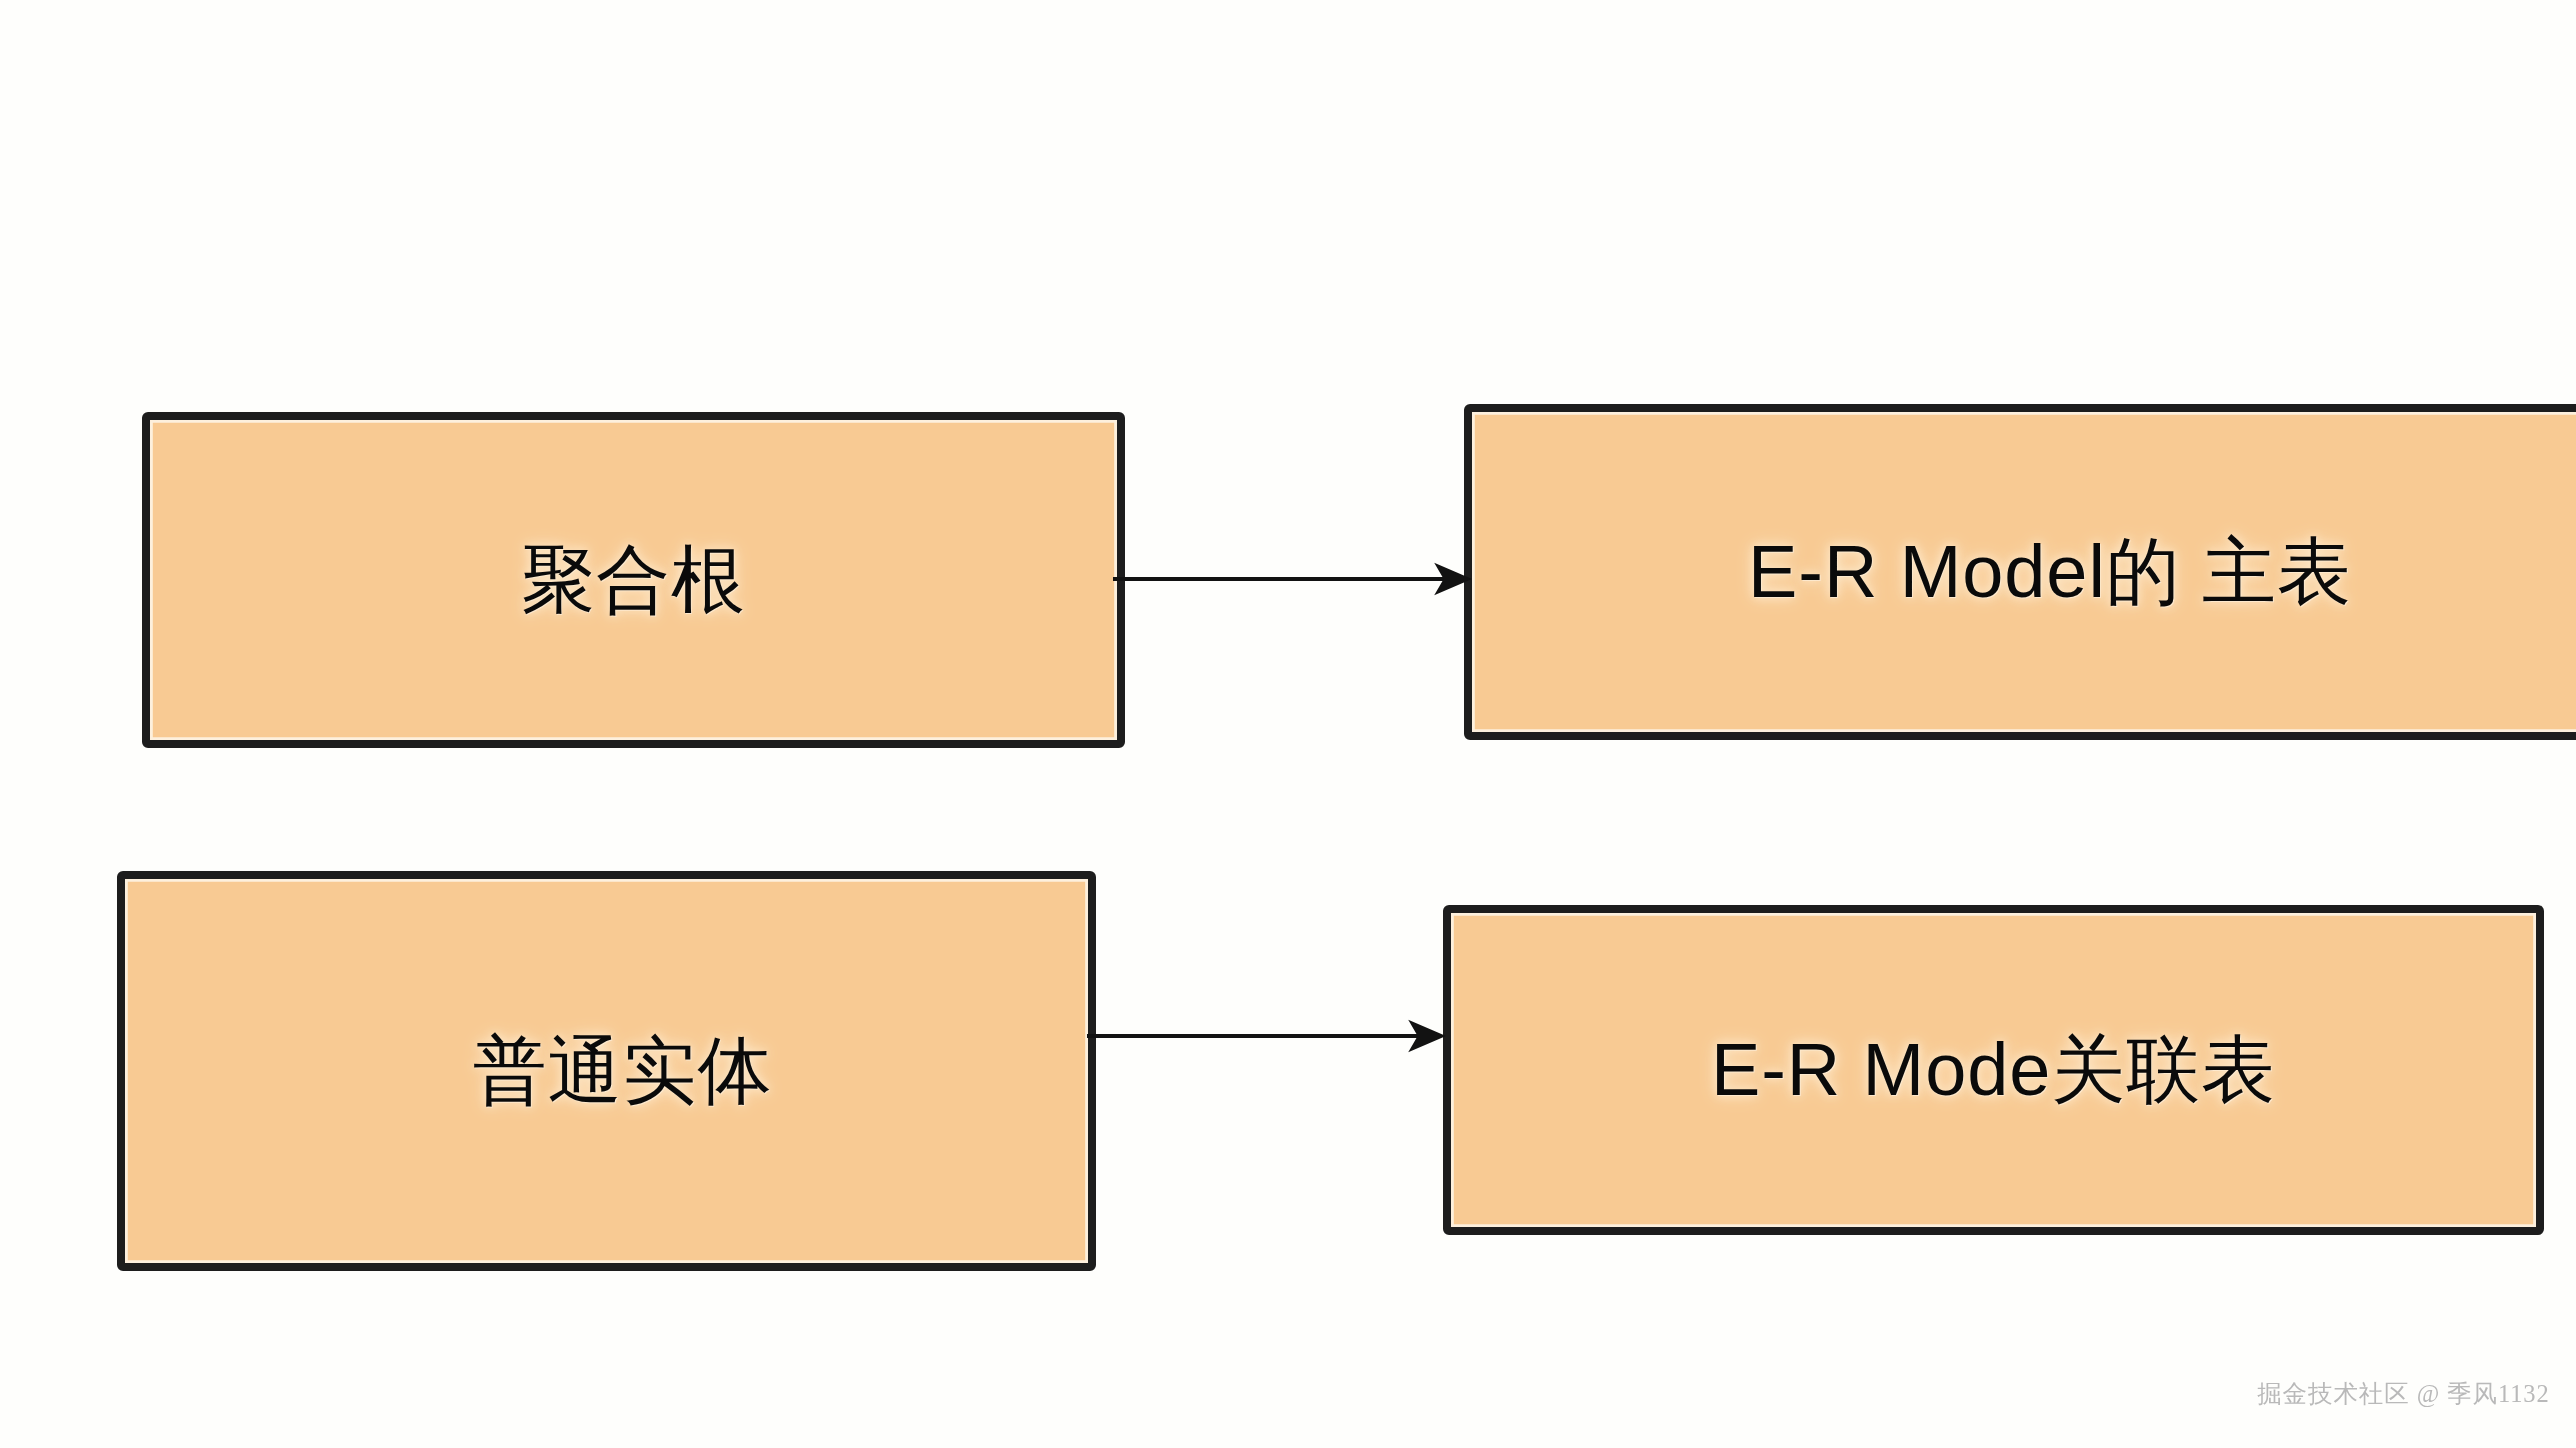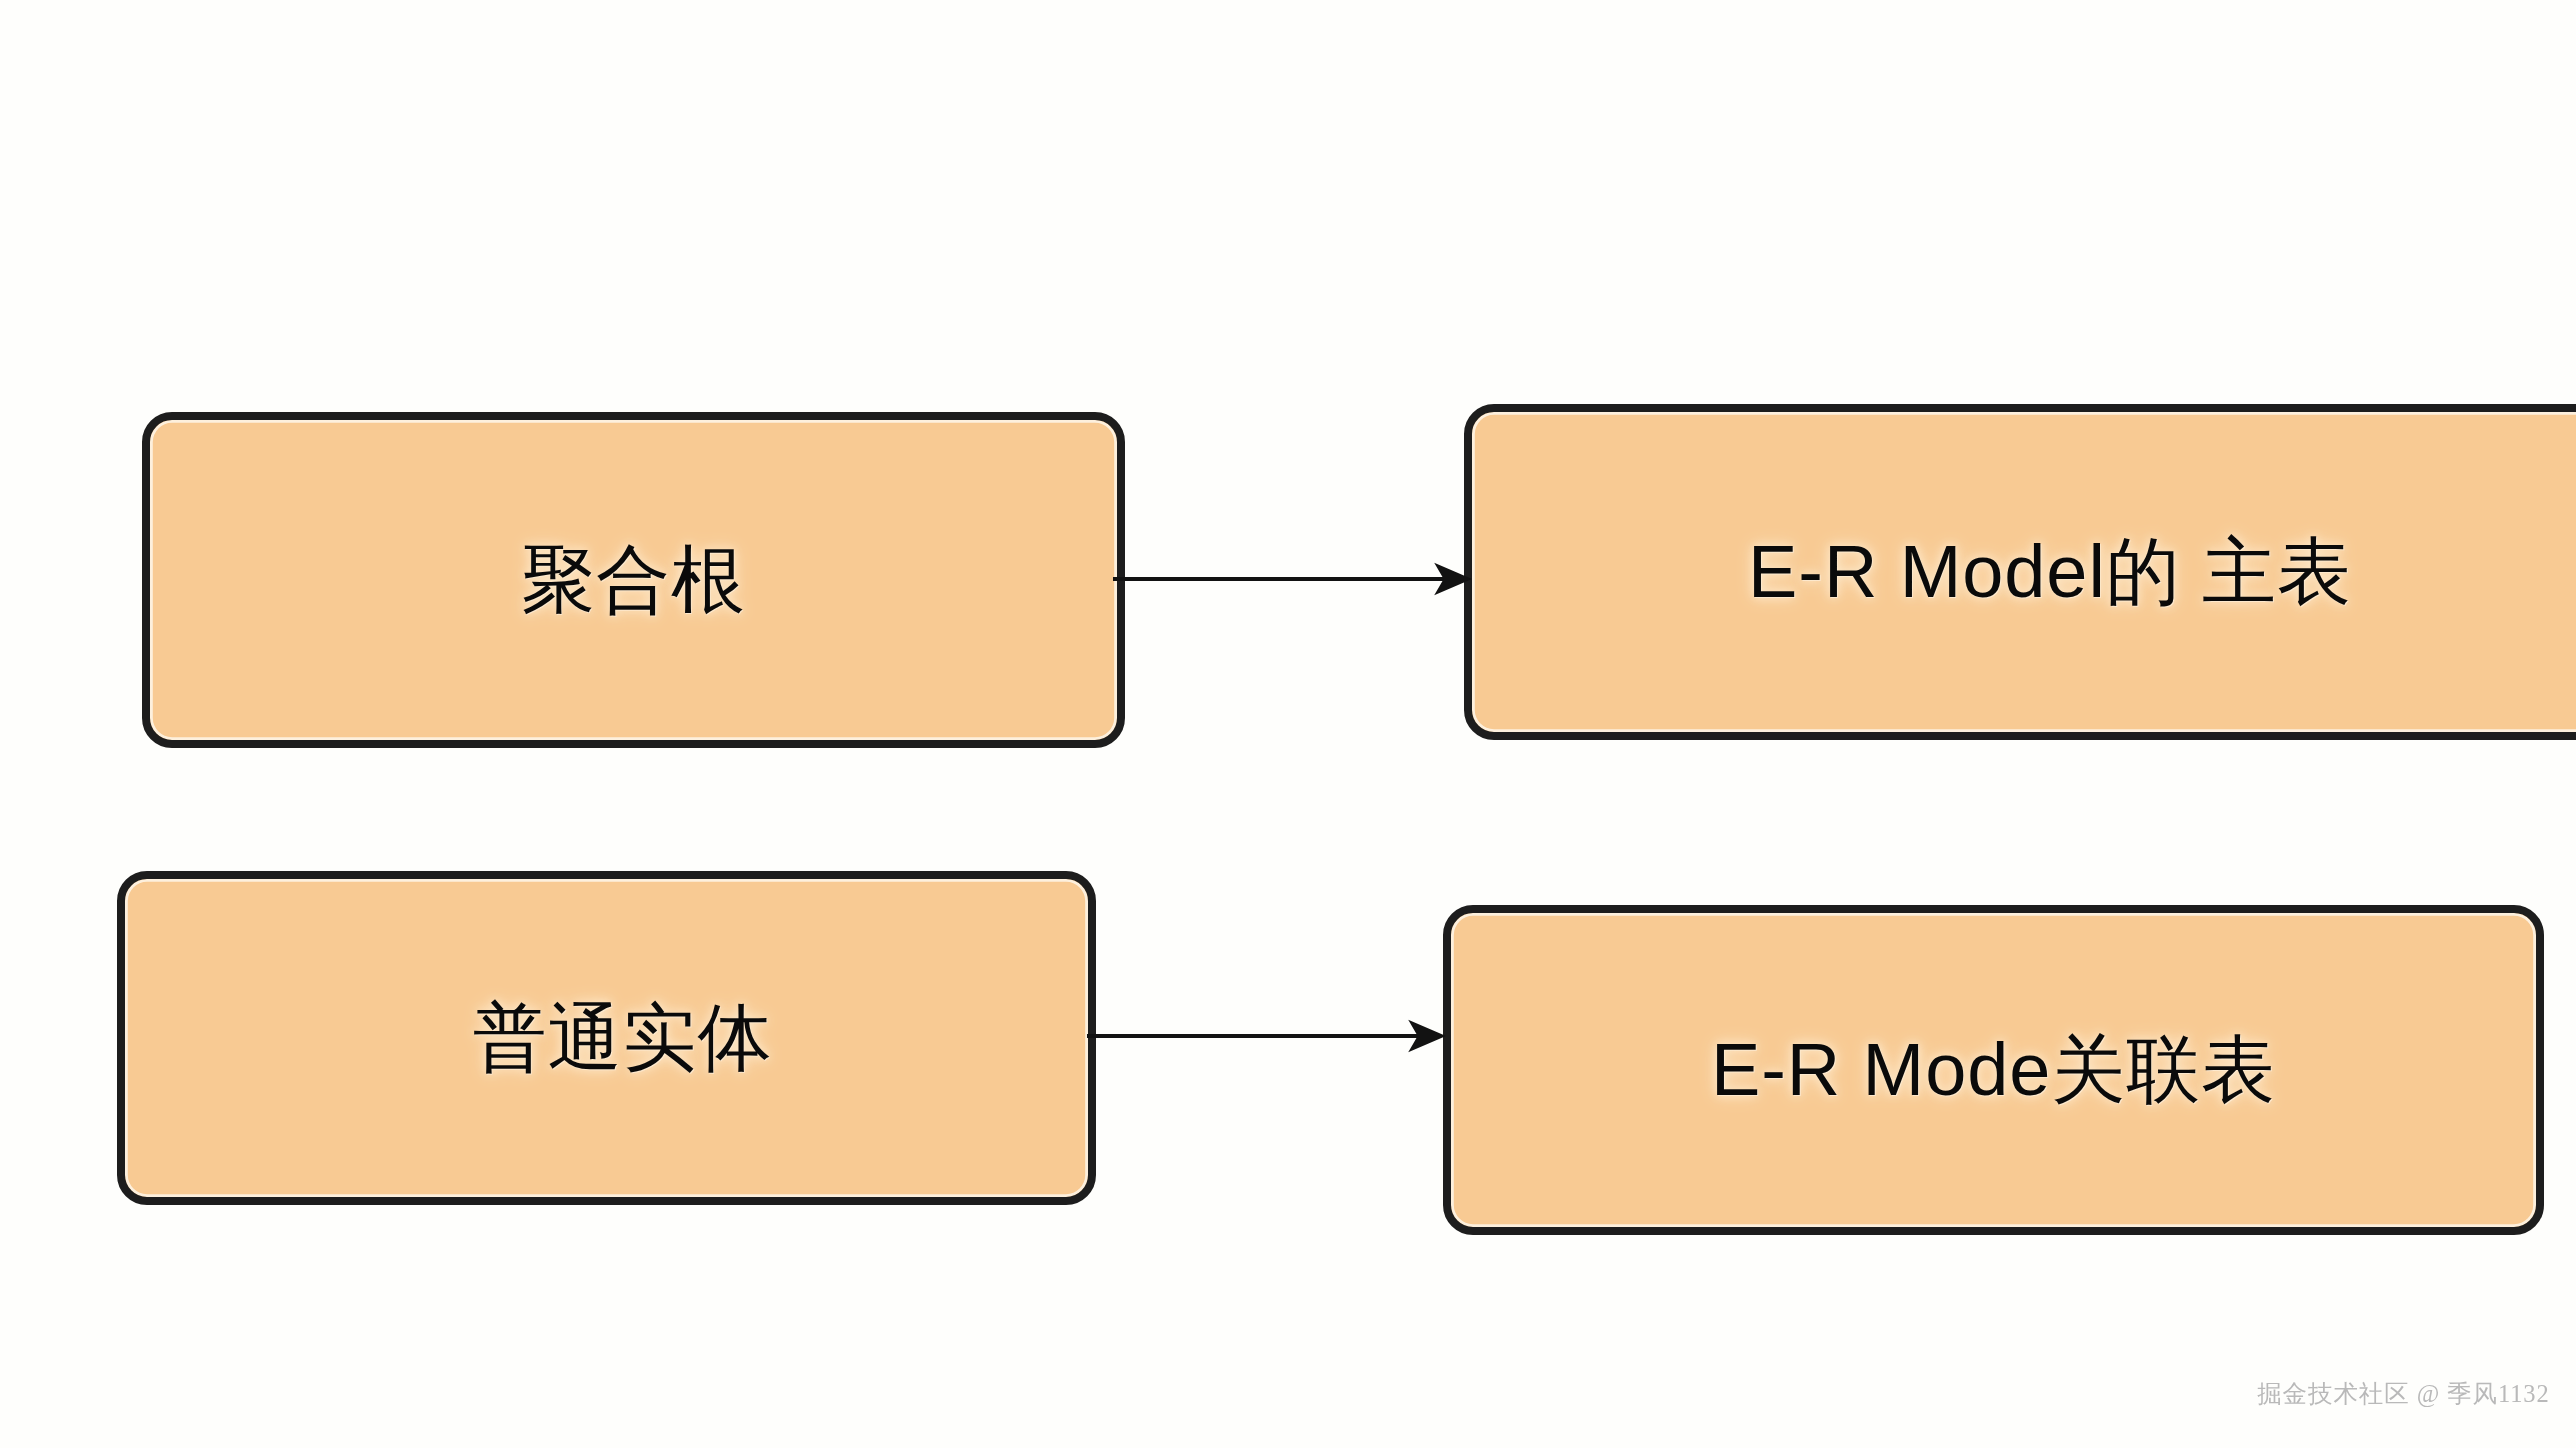--- a/index.html
+++ b/index.html
@@ -22,21 +22,21 @@
     width: 2576px;
     height: 1448px;
   }
 
   
   .node {
     position: absolute;
     box-sizing: border-box;
     background: #f8ca93;
     border: 8.5px solid #1d1d1d;
-    border-radius: 30px;
+    border-radius: 6px;
     box-shadow: inset 0 0 0 2.8px #fdf0dd;
     display: flex;
     align-items: center;
     justify-content: center;
   }
 
   .node-label {
     color: #0a0a0a;
     font-size: 74px;
     line-height: 1.12;
@@ -44,21 +44,21 @@
     white-space: nowrap;
     text-shadow:
        0 0 9.4px #fdeacd,
        0 0 17px #fdeacd,
        0.9px 0.9px 0 rgba(255,255,255,0.55);
   }
 
   
   #node-aggregate-root   { left: 142px;  top: 412px;  width: 983px; height: 336px; }
   #node-er-main-table    { left: 1464px; top: 404px;  width: 1172px; height: 336px; }
-  #node-normal-entity    { left: 117px;  top: 871px;  width: 979px; height: 334px; padding-left: 32px; }
+  #node-normal-entity    { left: 117px;  top: 871px;  width: 979px; height: 400px; padding-left: 32px; }
   #node-er-relation-table{ left: 1443px; top: 905px;  width: 1101px; height: 330px; }
 
   
   .arrow {
     position: absolute;
     height: 38px;
     display: block;
   }
   #arrow-aggregate-to-main     { left: 1113px; top: 560px;  width: 359px; }
   #arrow-entity-to-relation    { left: 1087px; top: 1017px; width: 359px; }

